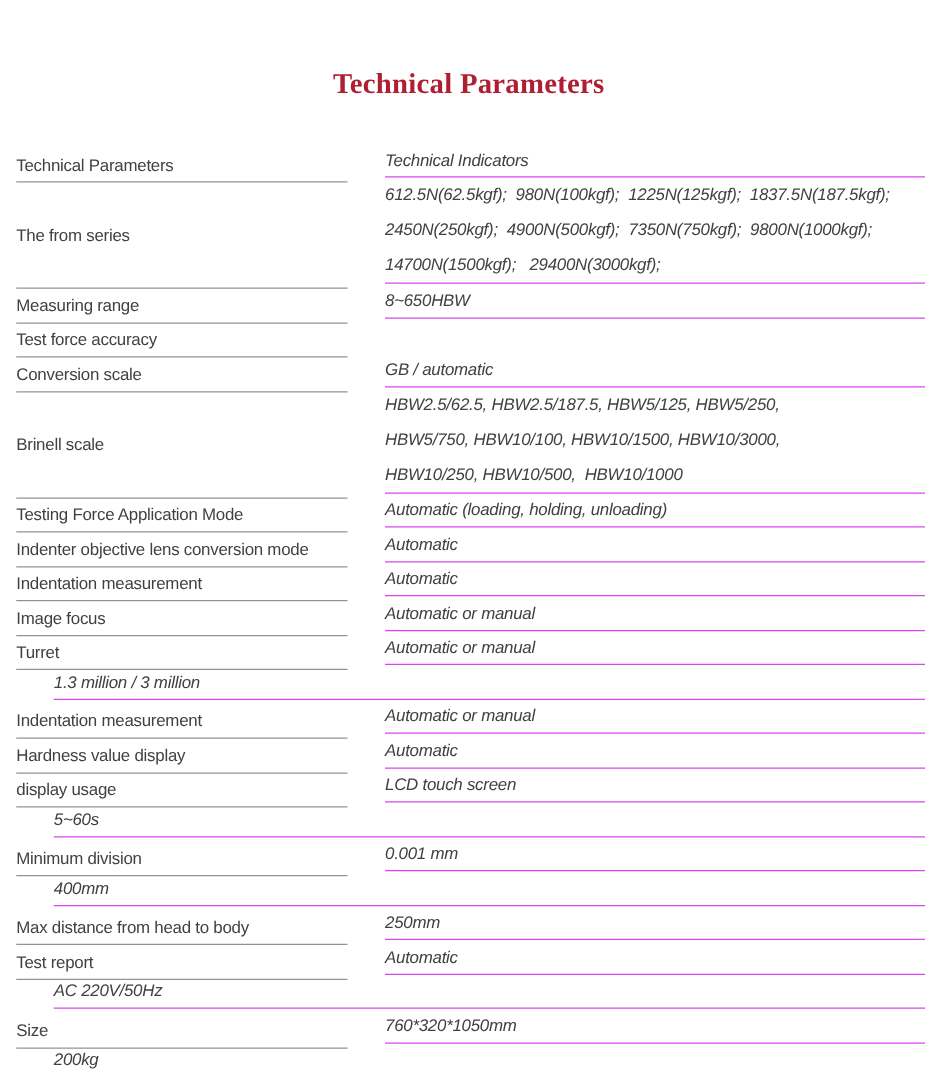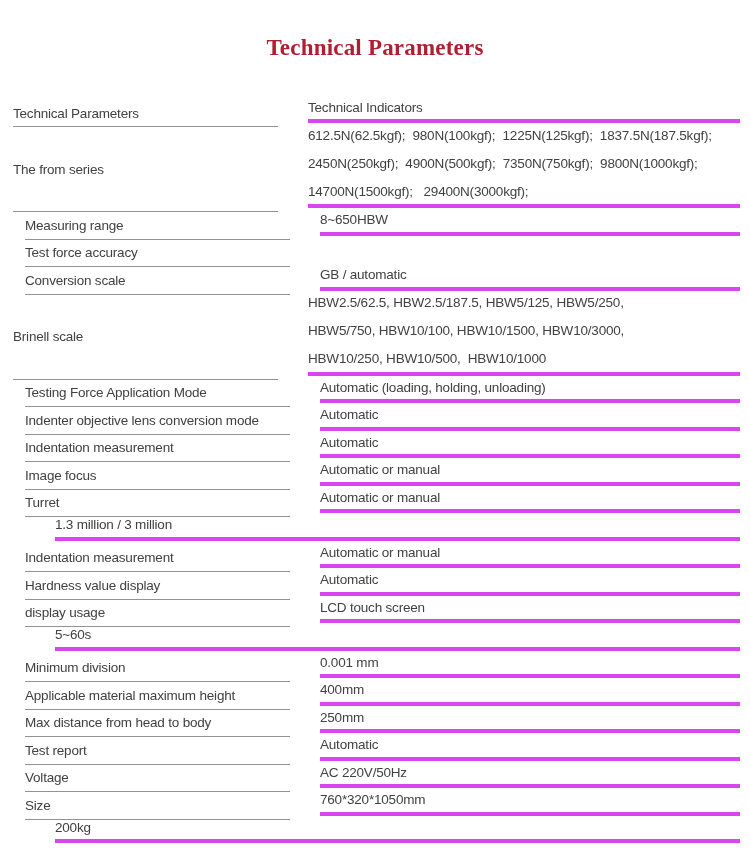--- a/index.html
+++ b/index.html
@@ -1,21 +1,21 @@
 <!DOCTYPE html>
 <html><head>
 <meta charset="utf-8">
 <style>
   * { margin: 0; padding: 0; box-sizing: border-box; }
   html, body { width: 750px; height: 856px; background: #ffffff; overflow: hidden; }
   body {
     font-family: "Liberation Sans", "DejaVu Sans", sans-serif;
     color: #414141;
   }
-  .page { width: 750px; height: 856px; padding-top: 34px; }
+  .page { width: 750px; height: 856px; padding-top: 53px; }
   .page-title {
     text-align: center;
     font-family: "Liberation Serif", "DejaVu Serif", serif;
     font-weight: bold;
     font-size: 23px;
     line-height: 27px;
     color: #b01e32;
     letter-spacing: 0.2px;
   }
   .spec-table {
@@ -27,29 +27,30 @@
   .row .param-cell {
     width: 265px;
     flex: 0 0 265px;
     border-bottom: 1px solid #939393;
     display: flex;
     align-items: center;
   }
   .row .col-gap { width: 30px; flex: 0 0 30px; }
   .row .value-cell {
     flex: 1 1 auto;
-    border-bottom: 4px solid #d946ef;
+    border-bottom: 1px solid #d946ef;
     display: flex;
     align-items: center;
     position: relative;
     top: -4px; 
     white-space: pre;
+    font-style: italic;
   }
   .row.header-row { height: 27px; }
-  .row.normal { height: 27.5px; margin-left: 12px; }
+  .row.normal { height: 27.5px; }
   .row.tall { height: 85px; }
   .row.tall .value-cell { line-height: 28px; }
 </style>
 </head>
 <body>
 
 <div class="page">
 
   <div class="page-title">Technical Parameters</div>
 
@@ -152,39 +153,37 @@
       <div class="value-cell">5~60s</div>
     </div>
 
     <div class="row normal">
       <div class="param-cell">Minimum division</div>
       <div class="col-gap"></div>
       <div class="value-cell">0.001 mm</div>
     </div>
 
     <div class="row normal">
-      <div class="param-cell">Applicable material maximum height</div>
       <div class="col-gap"></div>
       <div class="value-cell">400mm</div>
     </div>
 
     <div class="row normal">
       <div class="param-cell">Max distance from head to body</div>
       <div class="col-gap"></div>
       <div class="value-cell">250mm</div>
     </div>
 
     <div class="row normal">
       <div class="param-cell">Test report</div>
       <div class="col-gap"></div>
       <div class="value-cell">Automatic</div>
     </div>
 
     <div class="row normal">
-      <div class="param-cell">Voltage</div>
       <div class="col-gap"></div>
       <div class="value-cell">AC 220V/50Hz</div>
     </div>
 
     <div class="row normal">
       <div class="param-cell">Size</div>
       <div class="col-gap"></div>
       <div class="value-cell">760*320*1050mm</div>
     </div>
 

